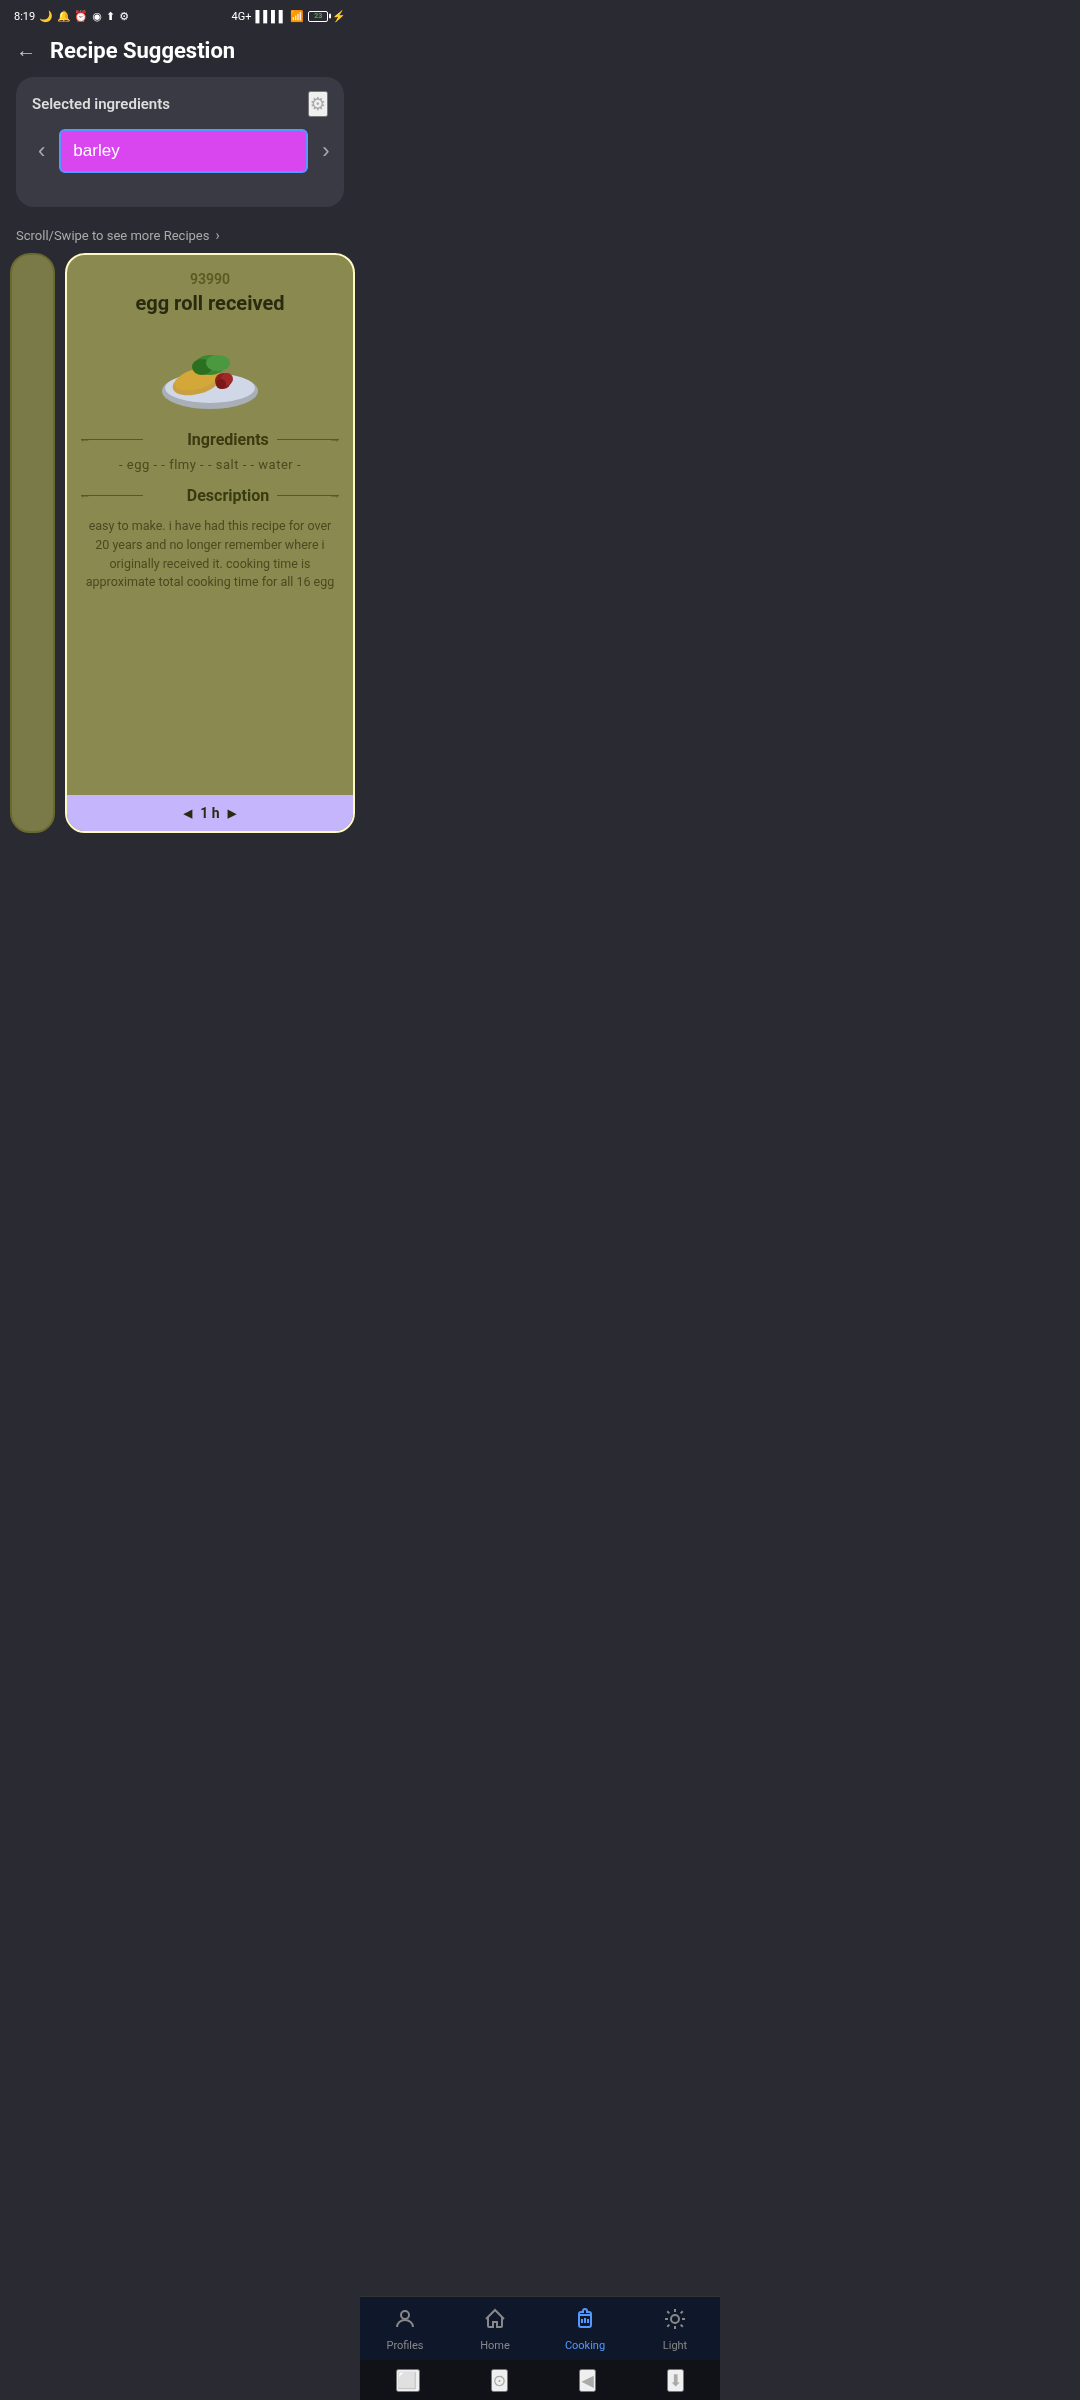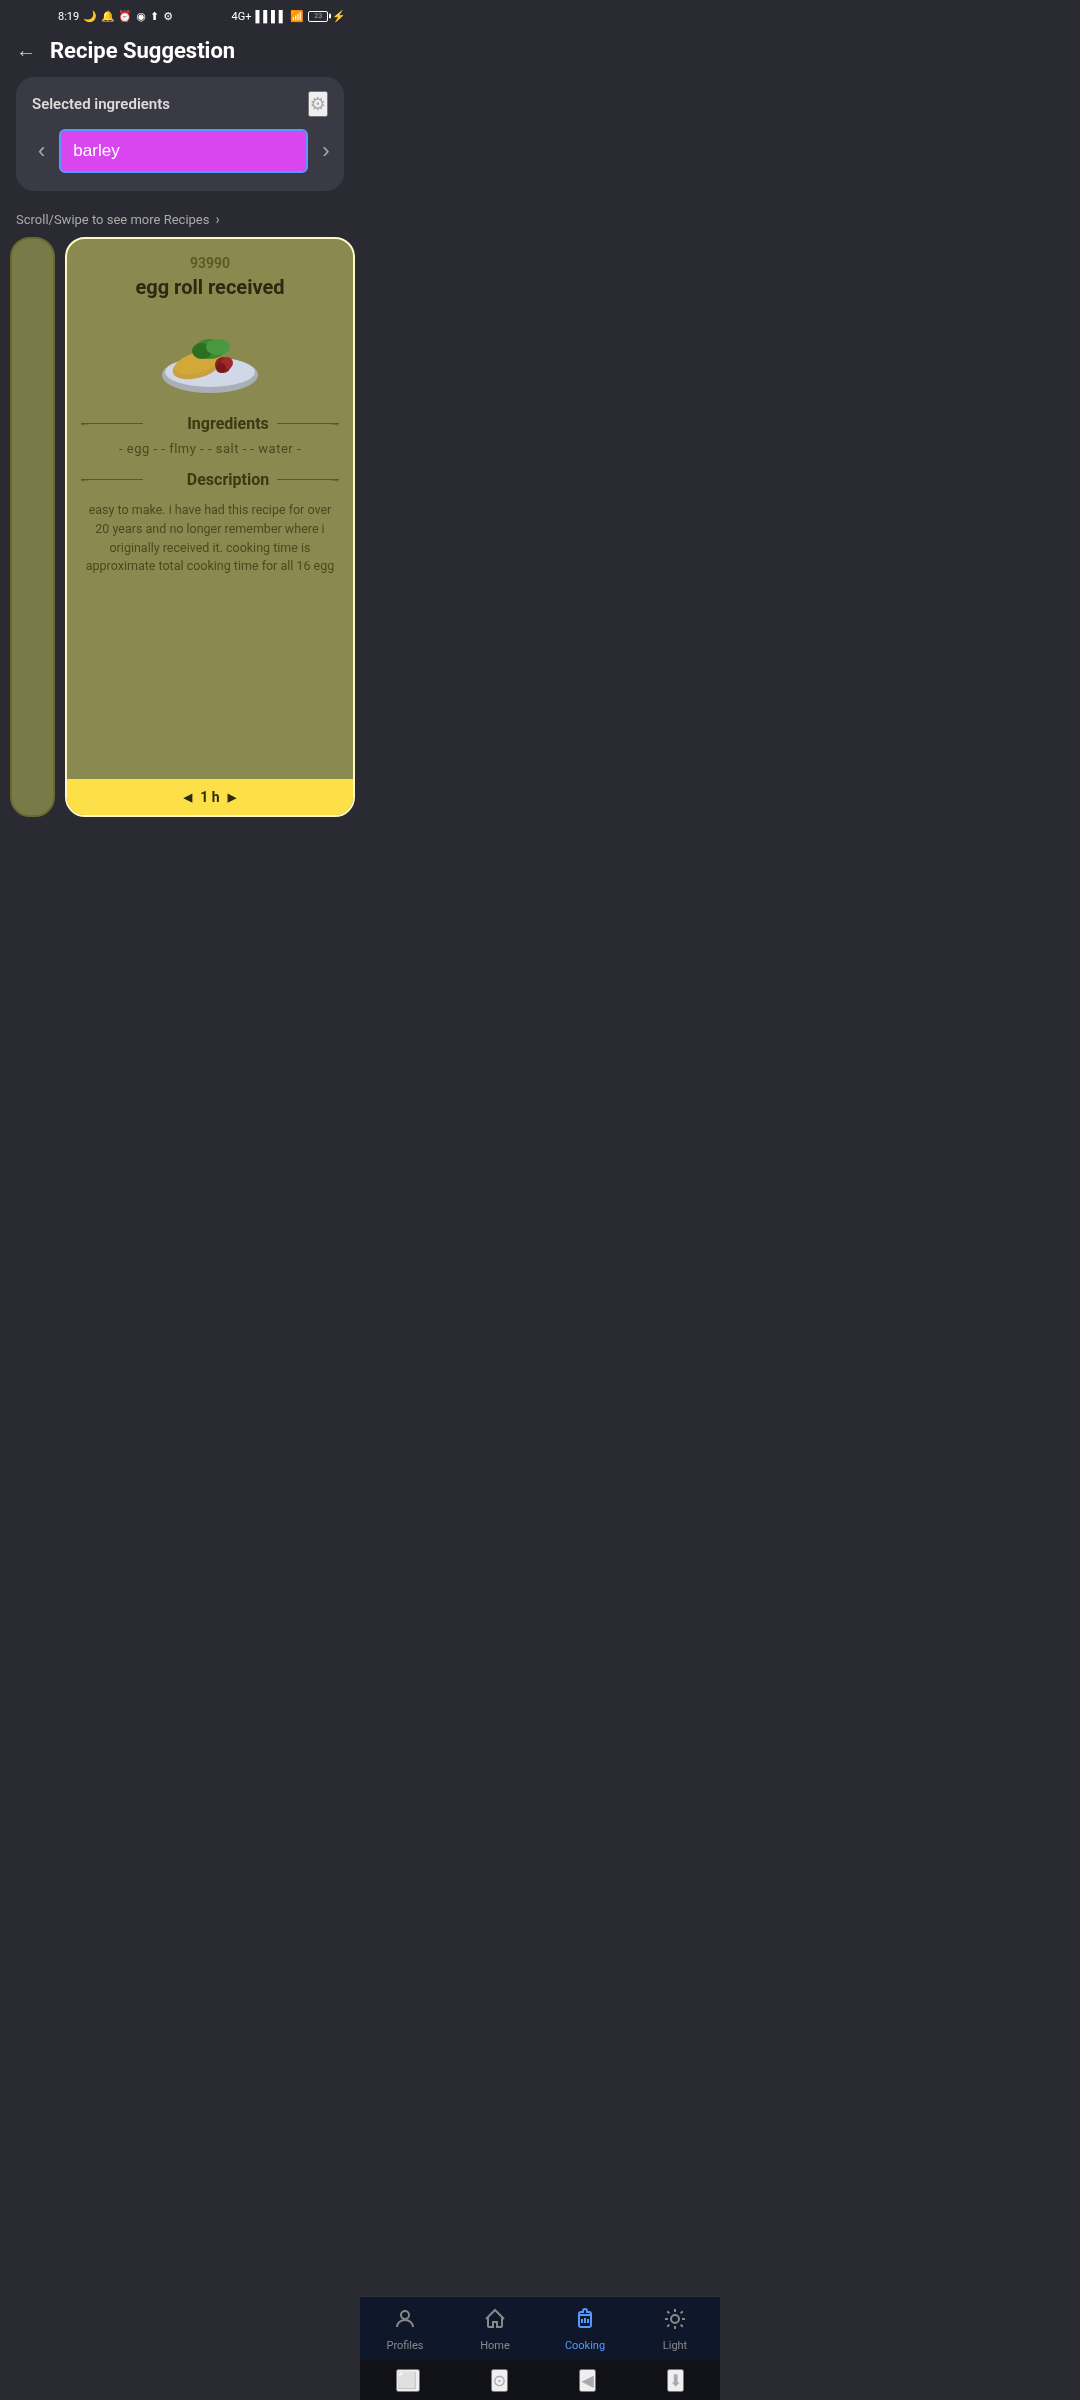--- a/index.html
+++ b/index.html
@@ -18,21 +18,21 @@
     
     .status-bar {
       display: flex;
       justify-content: space-between;
       align-items: center;
       padding: 8px 14px 4px;
       font-size: 11px;
       color: #fff;
       height: 28px;
     }
-    .status-left { display: flex; align-items: center; gap: 4px; margin-left: 44px; }
+    .status-left { display: flex; align-items: center; gap: 4px; }
     .status-right { display: flex; align-items: center; gap: 4px; }
     .battery-box {
       display: inline-flex; align-items: center; justify-content: center;
       border: 1.5px solid #fff; border-radius: 2px; width: 20px; height: 11px;
       font-size: 7px; color: #4caf50; font-weight: bold; position: relative;
     }
     .battery-box::after {
       content: '';
       position: absolute; right: -4px; top: 50%; transform: translateY(-50%);
       width: 2px; height: 5px; background: #fff; border-radius: 1px;
@@ -55,21 +55,21 @@
       font-size: 22px;
       font-weight: bold;
       color: #fff;
     }
 
     
     .ingredients-card {
       margin: 0 16px 16px;
       background: #3a3a45;
       border-radius: 18px;
-      padding: 14px 16px 18px;
+      padding: 14px 16px 34px;
     }
     .ingredients-header {
       display: flex;
       justify-content: space-between;
       align-items: center;
       margin-bottom: 12px;
     }
     .ingredients-title {
       font-size: 15px;
       font-weight: 600;
@@ -217,21 +217,21 @@
       color: #4a4a20;
       line-height: 1.5;
       padding: 4px 4px 60px;
     }
 
     
     .time-badge {
       position: absolute;
       bottom: 0;
       left: 0; right: 0;
-      background: #fde047;
+      background: #c4b5fd;
       border-bottom-left-radius: 18px;
       border-bottom-right-radius: 18px;
       text-align: center;
       padding: 10px;
       font-size: 14px;
       font-weight: bold;
       color: #2a2a10;
       display: flex;
       align-items: center;
       justify-content: center;

